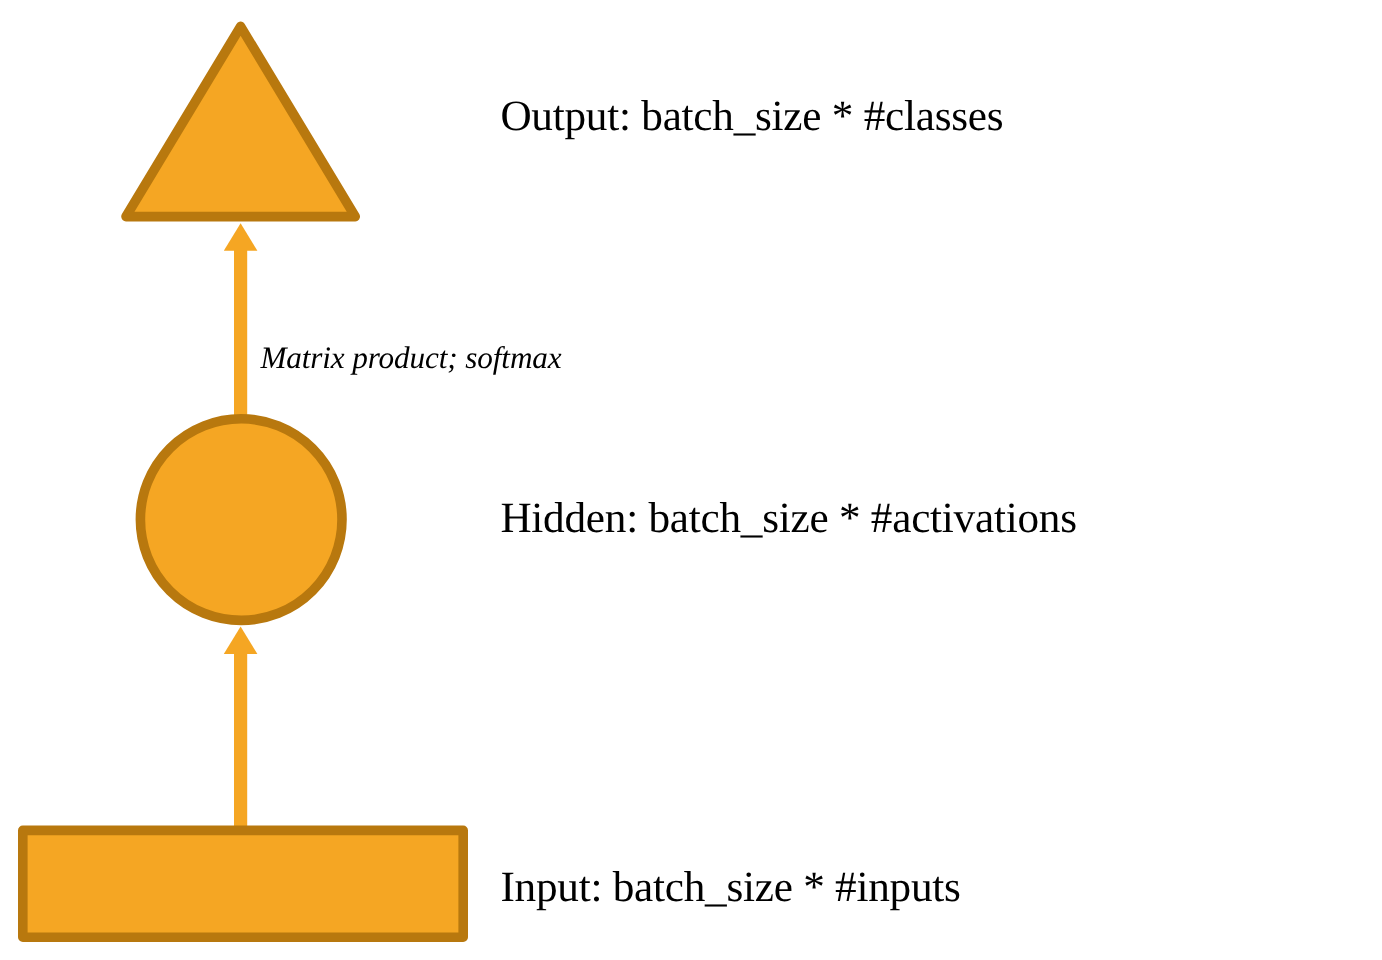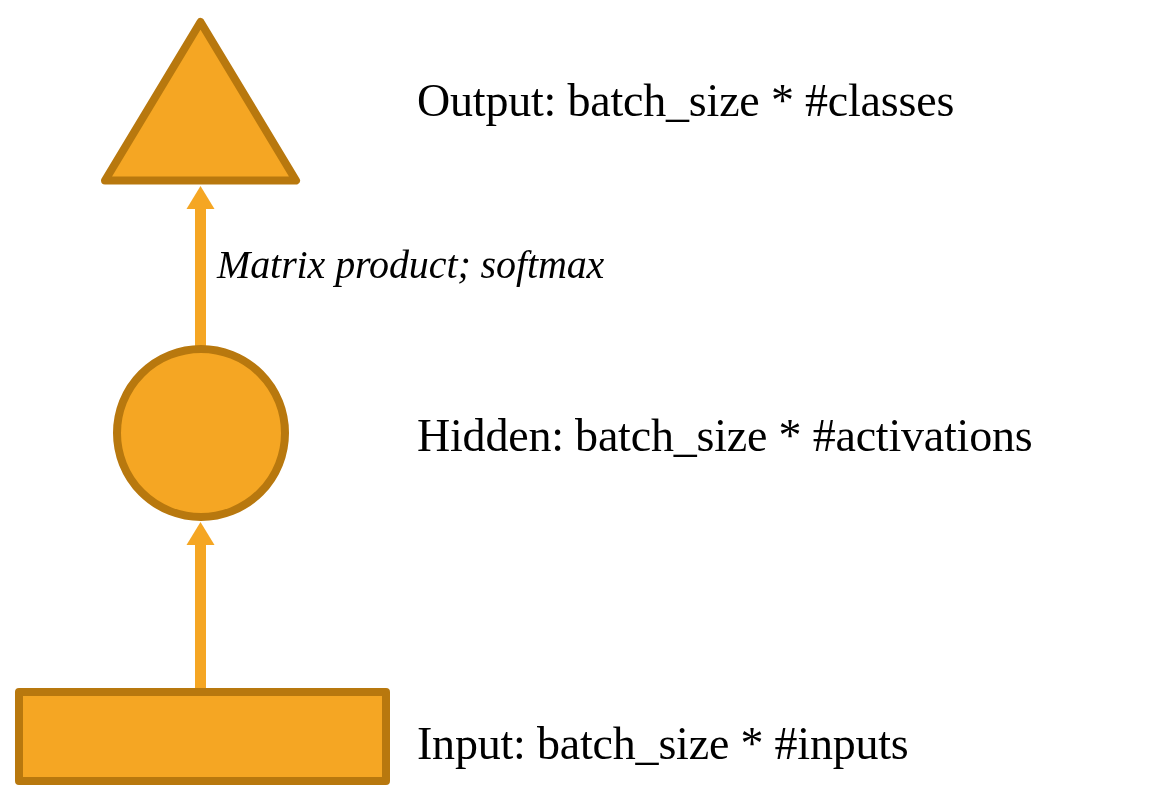--- a/index.html
+++ b/index.html
@@ -22,38 +22,39 @@
     position: absolute;
     left: 0;
     top: 0;
     width: 1152px;
     height: 800px;
     display: block;
   }
   .layer-label {
     position: absolute;
     font-family: "Liberation Serif", "DejaVu Serif", serif;
-    font-size: 46px;
+    font-size: 36px;
     font-weight: 400;
     font-style: normal;
     color: #000000;
     white-space: nowrap;
     line-height: 1;
     letter-spacing: -0.2px;
   }
   .edge-label {
     position: absolute;
     font-family: "Liberation Serif", "DejaVu Serif", serif;
-    font-size: 40px;
+    font-size: 26px;
     font-weight: 400;
     font-style: italic;
     color: #000000;
     white-space: nowrap;
     line-height: 1;
     letter-spacing: -0.1px;
+    margin-top: 41px;
   }
   #label-output  { left: 417px; top: 78px;  }
   #label-hidden  { left: 417px; top: 413px; }
   #label-input   { left: 417px; top: 721px; }
   #label-softmax { left: 217px; top: 245px; }
   #label-relu    { left: 217px; top: 565px; }
 </style>
 </head>
 <body>
 

